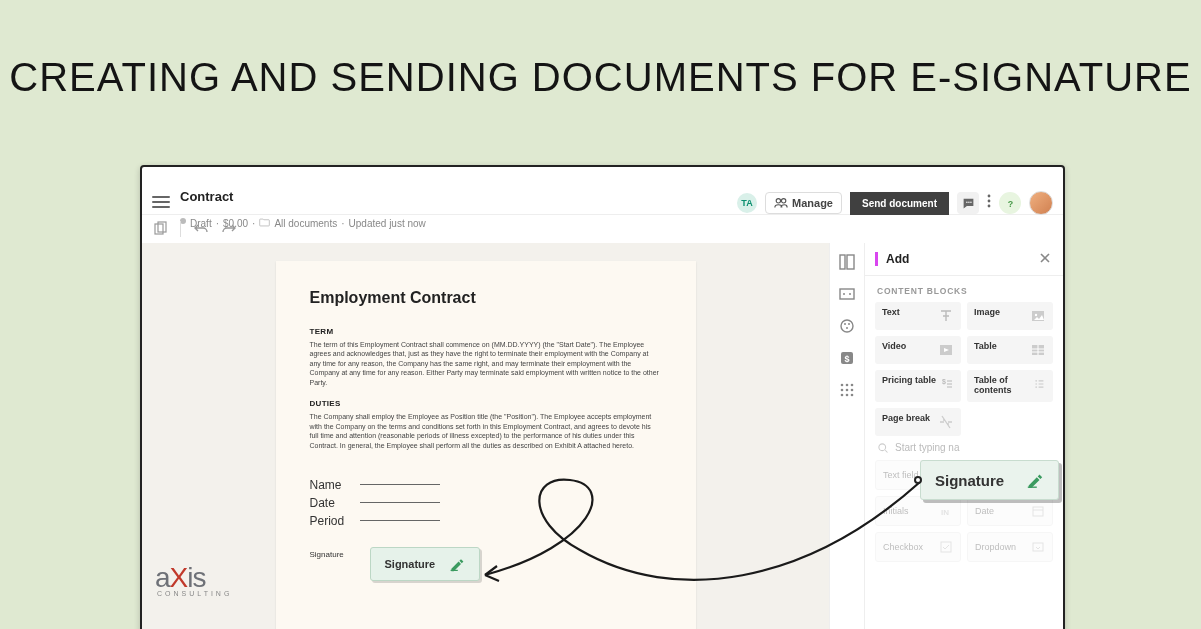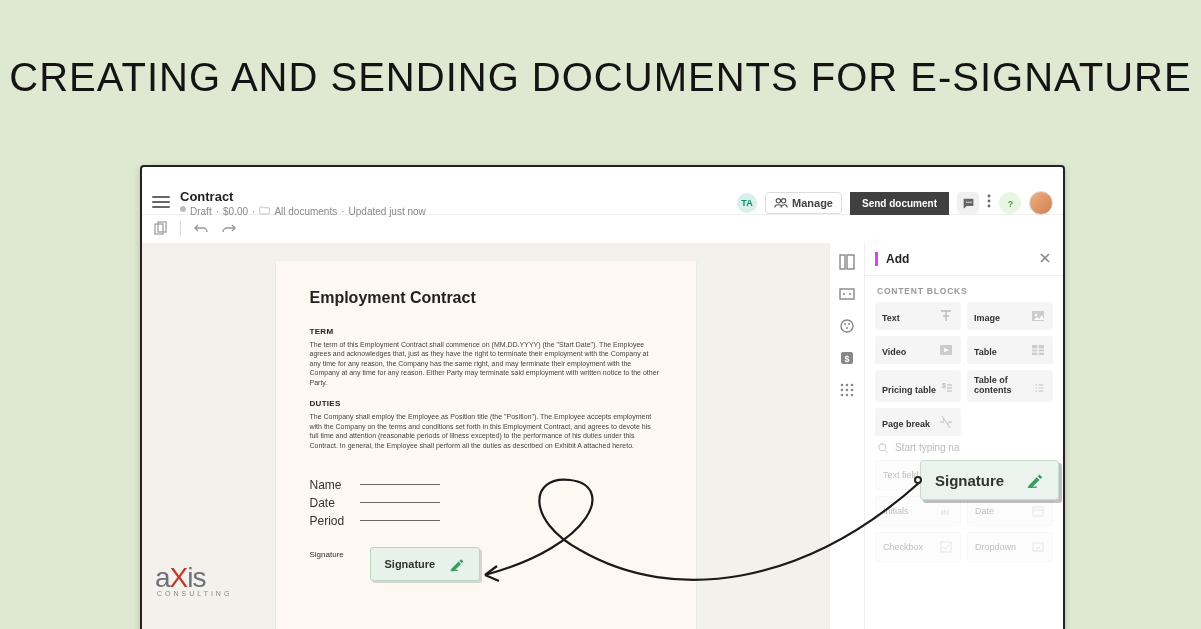--- a/index.html
+++ b/index.html
@@ -5,21 +5,21 @@
   * { box-sizing: border-box; margin: 0; padding: 0; font-family: -apple-system, BlinkMacSystemFont, "Segoe UI", Arial, sans-serif; }
   body { width: 1201px; height: 629px; background: #dfe9d1; overflow: hidden; position: relative; }
   .hero-title { text-align: center; font-size: 40px; font-weight: 400; letter-spacing: 1px; color: #141414; padding-top: 55px; padding-bottom: 28px; font-family: "Arial Black", Impact, sans-serif; }
   .app-frame { position: absolute; left: 140px; top: 165px; width: 925px; height: 470px; background: #fff; border: 2px solid #222; border-radius: 4px; overflow: hidden; box-shadow: 0 2px 6px rgba(0,0,0,.2); }
   
   .topbar { display: flex; align-items: flex-start; height: 48px; border-bottom: 1px solid #eee; padding: 22px 10px; }
   .hamburger-icon { width: 18px; display: inline-block; margin-top: 6px; margin-right: 10px; color:#666; }
   .hamburger-icon svg { width: 18px; height: 14px; }
   .doc-meta { flex: 1; }
   .doc-title { font-weight: 700; font-size: 13px; color: #222; }
-  .doc-sub { font-size: 10px; color: #888; margin-top: 2px; display: flex; align-items: flex-start; gap: 4px; }
+  .doc-sub { font-size: 10px; color: #888; margin-top: 14px; display: flex; align-items: flex-start; gap: 4px; }
   .status-dot { width: 6px; height: 6px; border-radius: 50%; background: #bbb; display:inline-block; }
   .folder-icon { display:inline-block; width:11px; }
   .top-actions { display: flex; align-items: center; gap: 8px; margin-top: 2px; }
   .avatar-chip { background: #d9f0e9; color: #0a8f6f; font-size: 9px; font-weight: 700; width: 20px; height: 20px; border-radius: 50%; display:flex; align-items:center; justify-content:center; }
   .manage-btn { display:flex; align-items:center; gap:4px; font-size: 11px; color:#444; font-weight:600; border:1px solid #ddd; border-radius:4px; padding: 4px 8px; background:#fff; }
   .send-btn { background:#404040; color:#fff; border:none; border-radius:0; font-size:10px; font-weight:700; padding:6px 12px; }
   .icon-btn { width:22px; height:22px; display:flex; align-items:center; justify-content:center; border-radius:4px; background:#f1f1f1; color:#555; }
   .more-btn { color:#666; }
   .help-btn { background:#e8f5e0; color:#4a9b4a; border-radius:50%; }
   .profile-pic { width:24px; height:24px; border-radius:50%; background: linear-gradient(135deg,#f0b080,#d08050); border:1px solid #ddd; }
@@ -43,21 +43,21 @@
   
   .icon-rail { width: 36px; border-left:1px solid #eee; border-right:1px solid #eee; background:#fff; display:flex; flex-direction:column; align-items:center; gap:14px; padding-top:10px;}
   .icon-rail .rail-icon { width:18px; height:18px; color:#888; }
   
   .sidebar { width: 198px; background:#fff; display:flex; flex-direction:column; position:relative;}
   .sidebar-head { display:flex; align-items:center; justify-content:space-between; padding: 6px 10px 6px 10px; border-bottom:1px solid #eee; }
   .sidebar-tab { border-left:3px solid #d946ef; padding-left:8px; font-weight:700; font-size:12px; color:#222; }
   .close-x { color:#888; font-size:14px; padding:2px;}
   .section-label { font-size:8.5px; letter-spacing:.8px; color:#999; font-weight:600; padding: 10px 12px 6px; }
   .block-grid { display:grid; grid-template-columns: 1fr 1fr; gap:6px; padding: 0 10px; }
-  .block-card { background:#f5f5f5; border-radius:3px; padding:6px 7px; display:flex; align-items:flex-end; justify-content:space-between; min-height:28px;}
+  .block-card { background:#f5f5f5; border-radius:3px; padding:6px 7px; display:flex; align-items:flex-start; justify-content:space-between; min-height:28px;}
   .block-card .blabel { font-size:9px; font-weight:600; color:#333; line-height:1.1; }
   .block-card .bicon { color:#bbb; width:16px; height:16px; }
   .single-card { grid-column: span 1; }
   .search-row { display:flex; align-items:center; gap:6px; padding: 6px 12px; color:#bbb; font-size:10px;}
   .floating-sig { position:absolute; left: 920px; top: 460px; background:#eaf3ed; border:1px solid #c8dccf; box-shadow: 3px 3px 0 rgba(0,0,0,.25); padding: 10px 14px; display:flex; align-items:center; gap:22px; border-radius:3px; z-index:40;}
   .floating-sig .flabel { font-weight:700; font-size:15px; color:#333; }
   .floating-sig svg { color:#3b9b60; width:18px; height:18px;}
   .floating-dot { position:absolute; width:8px; height:8px; background:#fff; border:2px solid #222; border-radius:50%; left:-7px; top:50%; transform:translateY(-50%);}
   .fields-grid { display:grid; grid-template-columns:1fr 1fr; gap:6px; padding:0 10px; filter: opacity(.55);}
   .field-card { background:#fafafa; border:1px solid #eee; border-radius:3px; padding:6px 7px; display:flex; align-items:center; justify-content:space-between; min-height:30px;}

